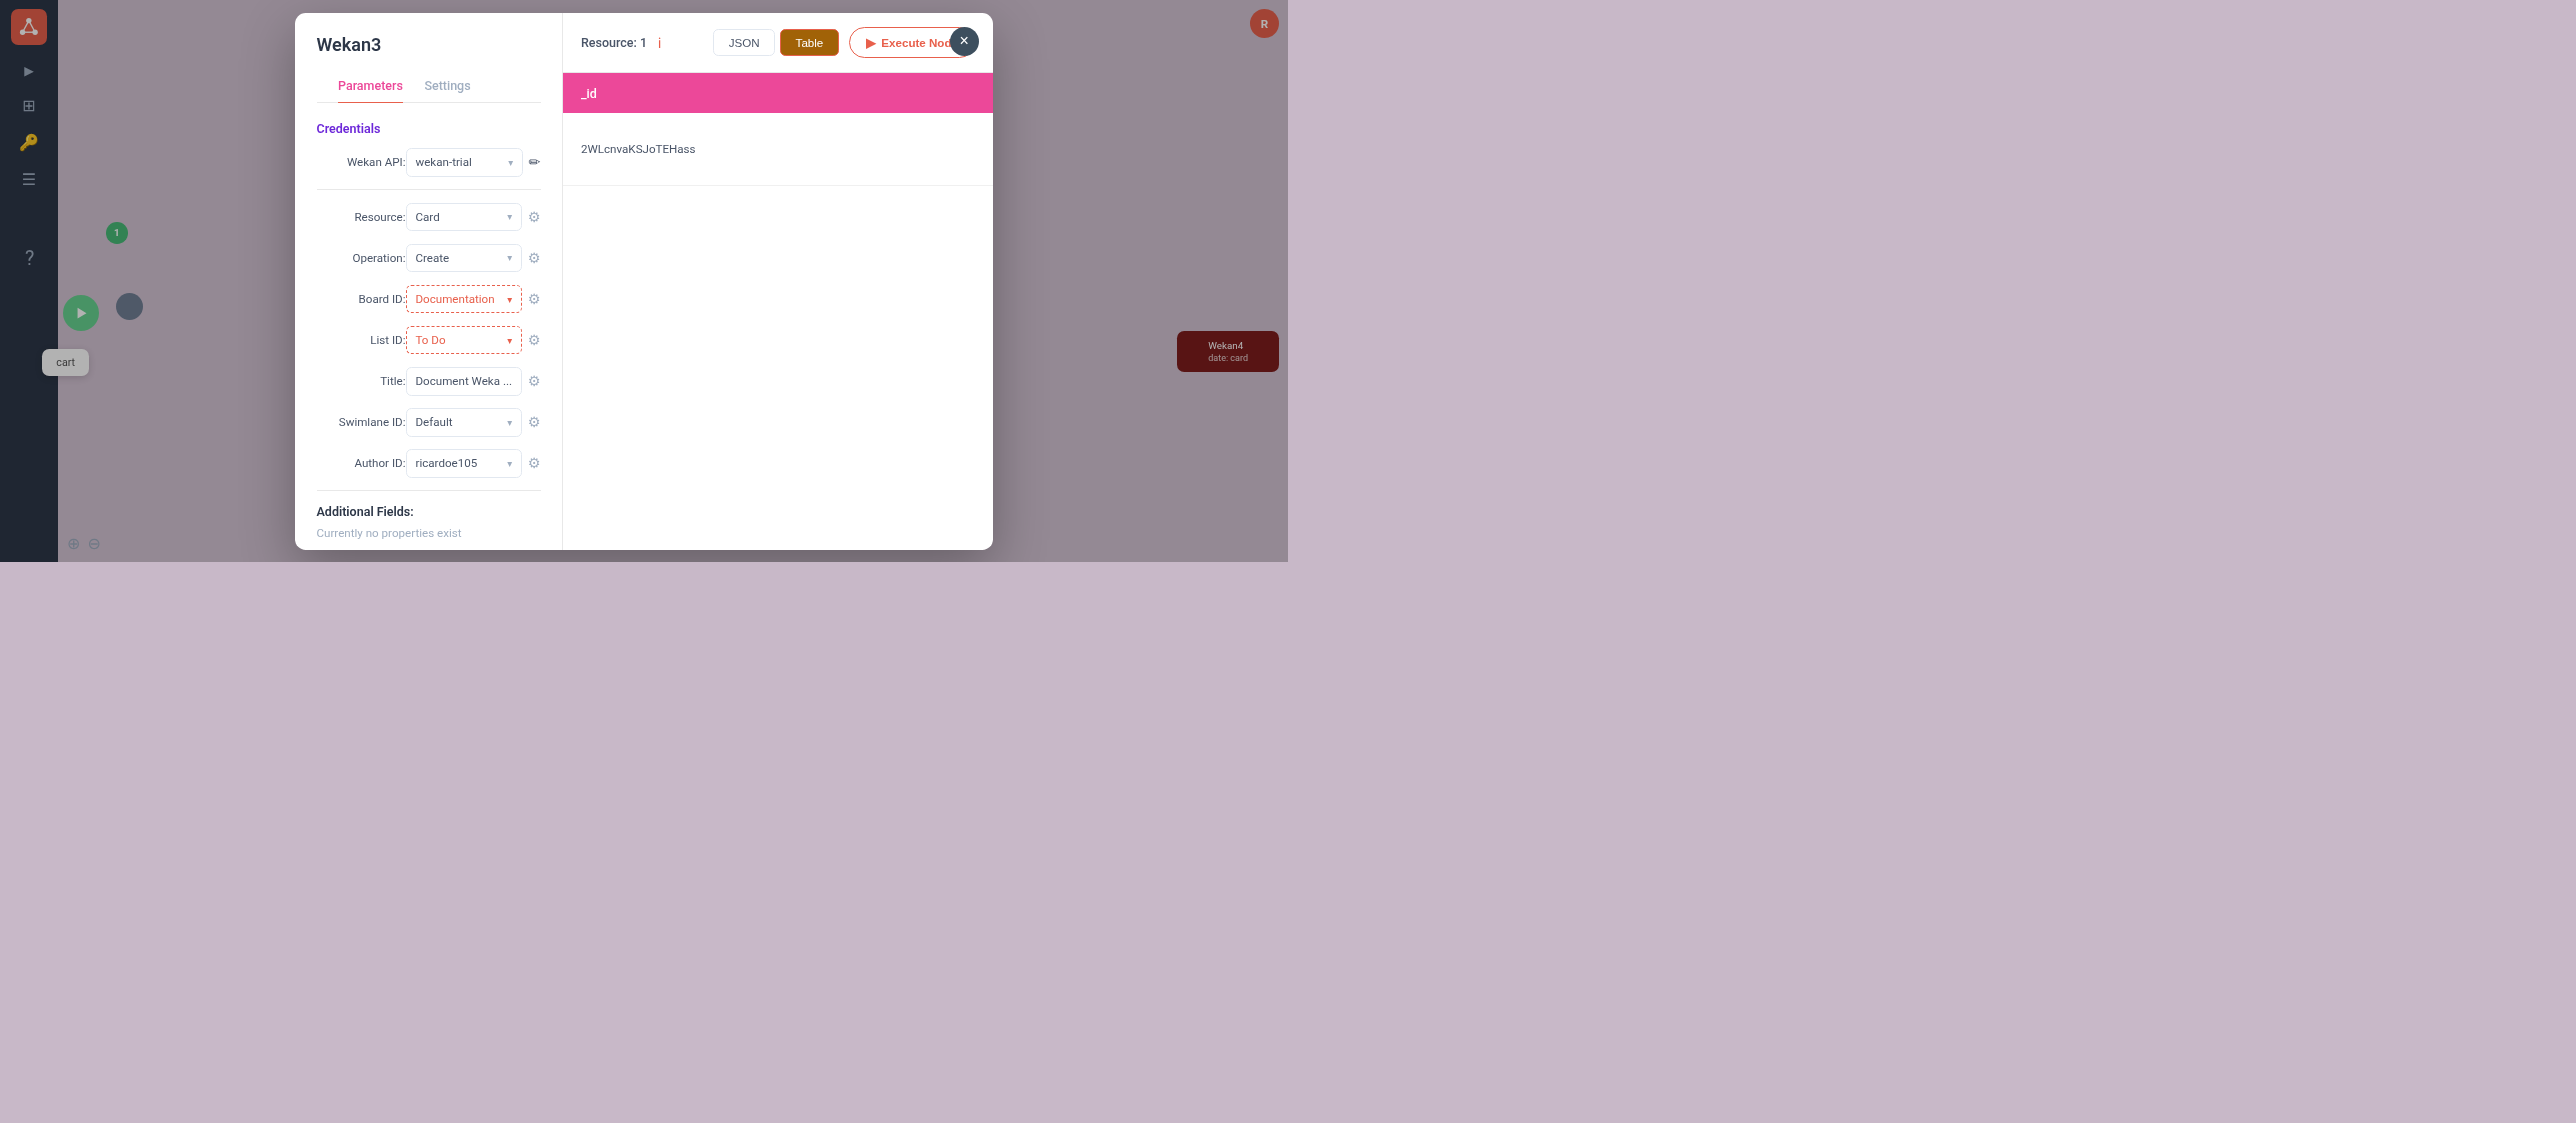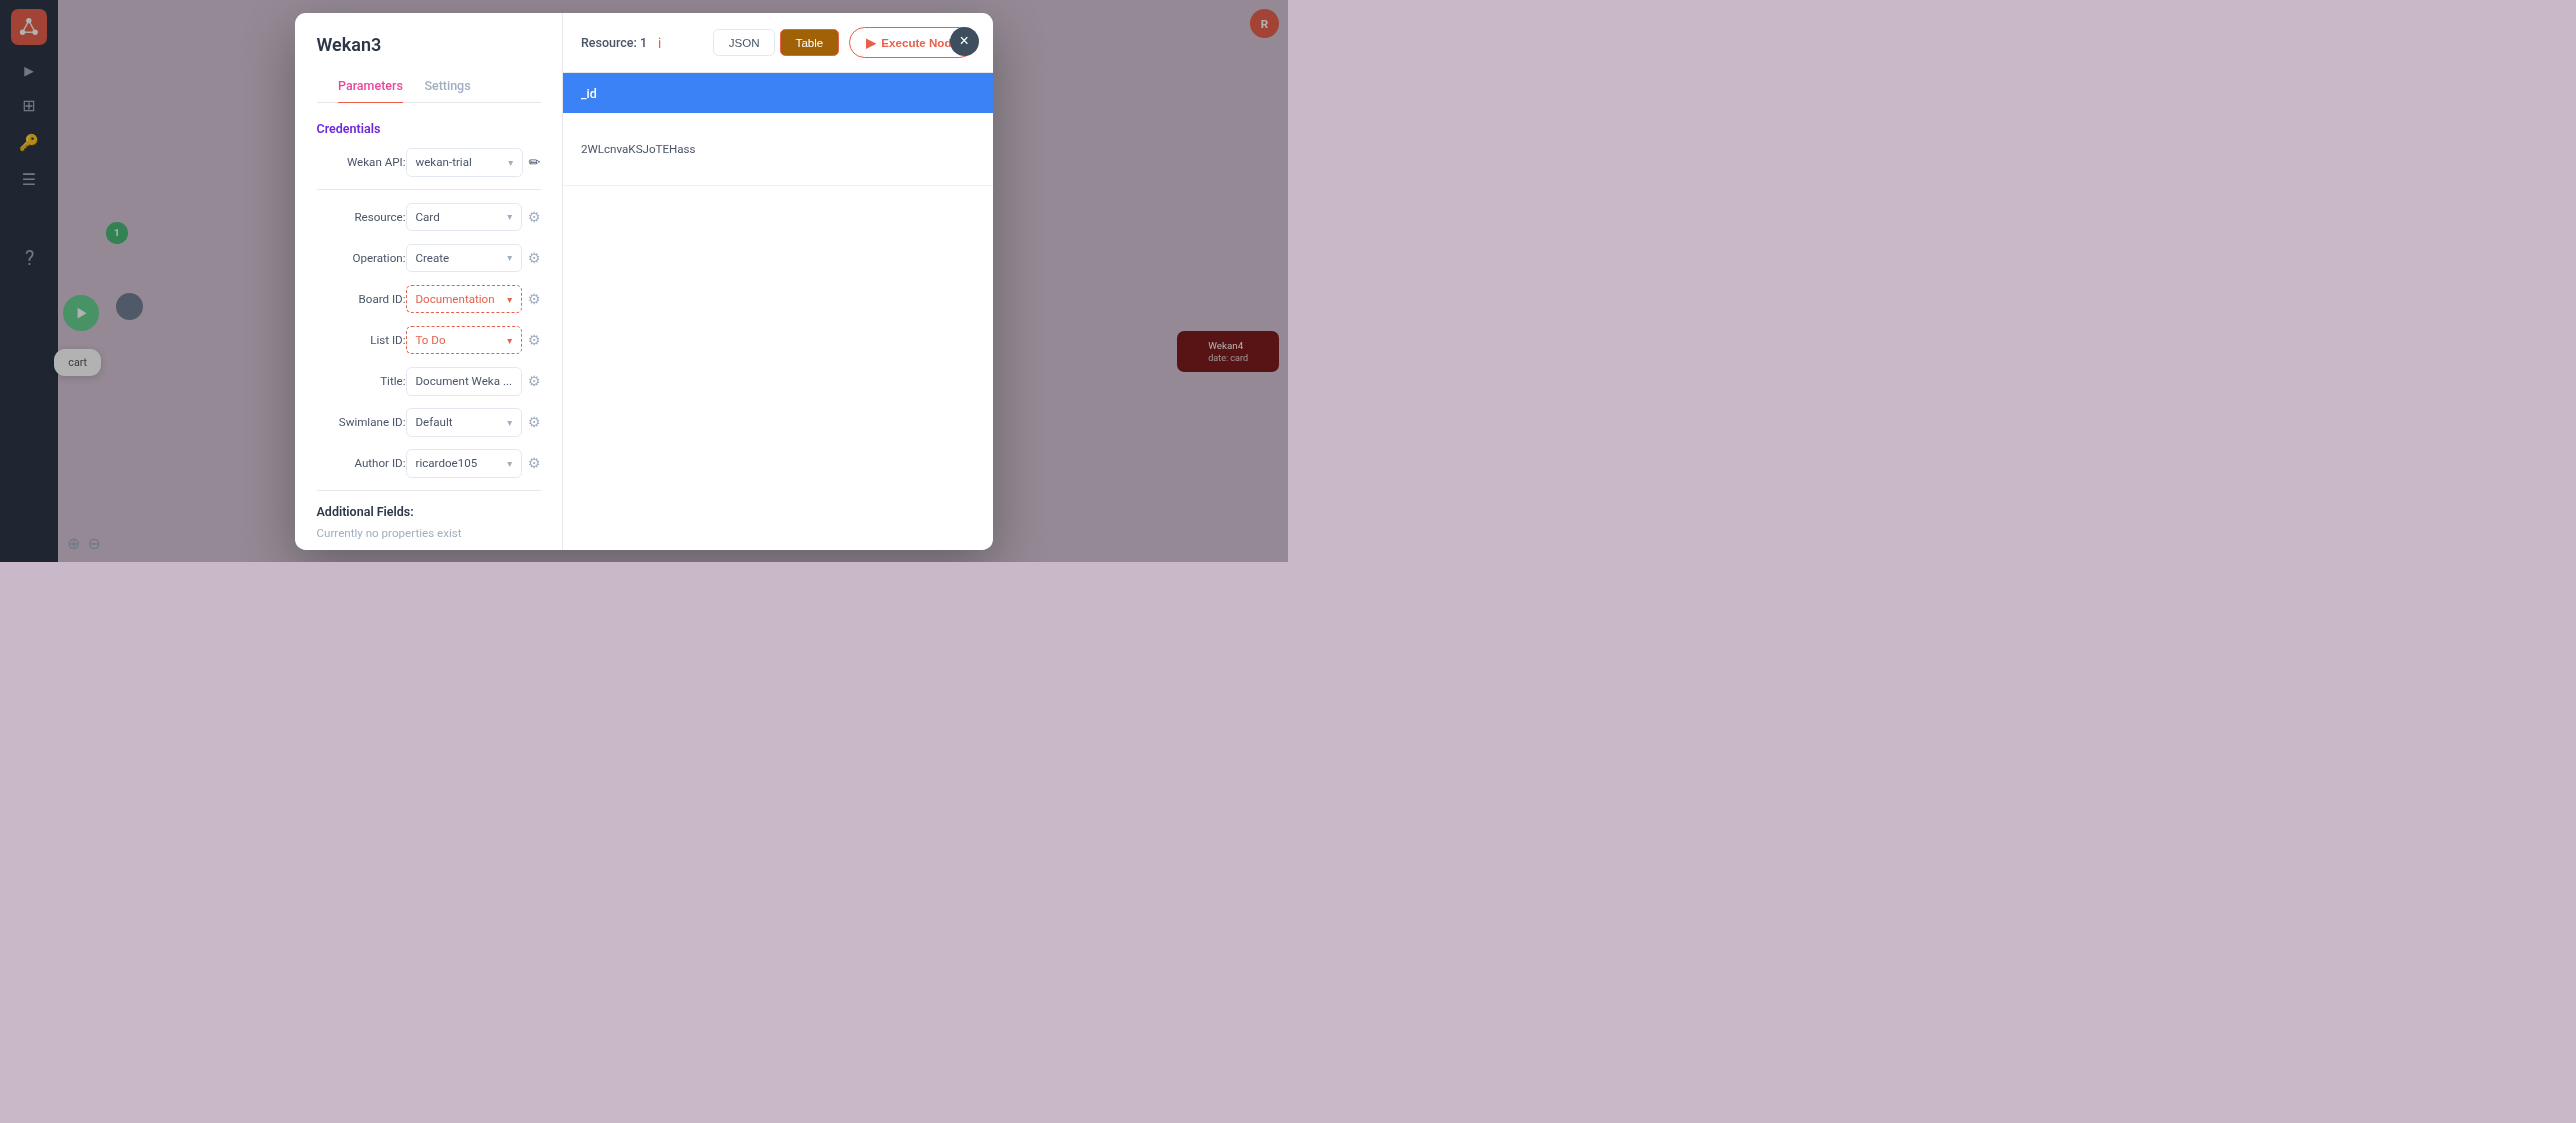--- a/index.html
+++ b/index.html
@@ -58,21 +58,21 @@
     
     .bg-node {
       position: absolute;
       background: white;
       border-radius: 7.2px;
       padding: 7.2px 14.3px;
       font-size: 10.7px;
       color: #555;
       box-shadow: 0 1.8px 7.2px rgba(0,0,0,0.15);
     }
-    .bg-node-cart { left: 54px; top: 349px; border-radius: 11px; }
+    .bg-node-cart { left: 42px; top: 349px; }
 
     .bg-circle-green {
       position: absolute;
       width: 21.5px; height: 21.5px;
       background: #48bb78;
       border-radius: 50%;
       display: flex; align-items: center; justify-content: center;
       color: white; font-size: 9.8px; font-weight: bold;
       left: 106px; top: 222px;
     }
@@ -362,21 +362,21 @@
       font-size: 16px;
       z-index: 10;
     }
 
     
     .results-table {
       flex: 1;
       overflow: auto;
     }
     .table-header {
-      background: #3b82f6;
+      background: #ec4899;
       color: white;
       padding: 12.5px 18px;
       font-size: 12.5px;
       font-weight: 500;
     }
     .table-row {
       padding: 29px 18px;
       font-size: 11.6px;
       color: #4a5568;
       border-bottom: 0.9px solid #f0f0f0;

